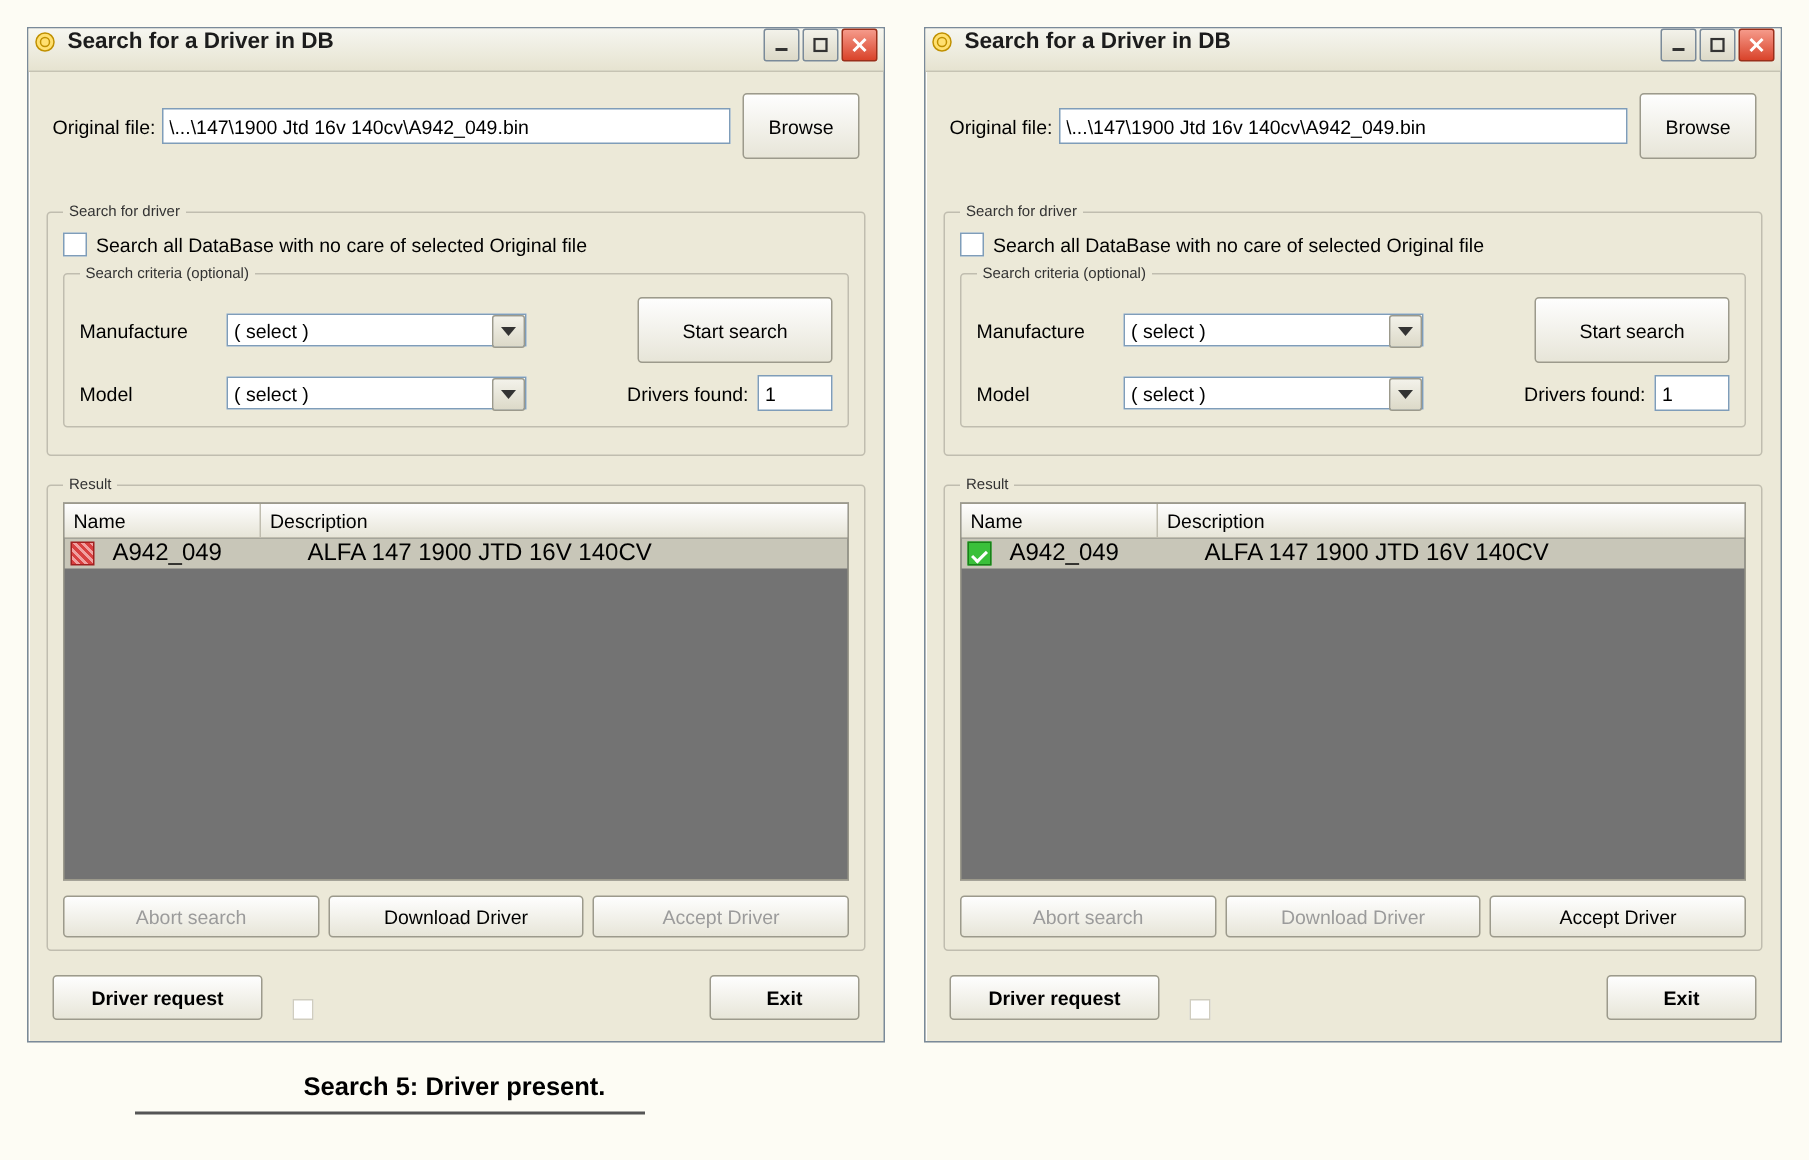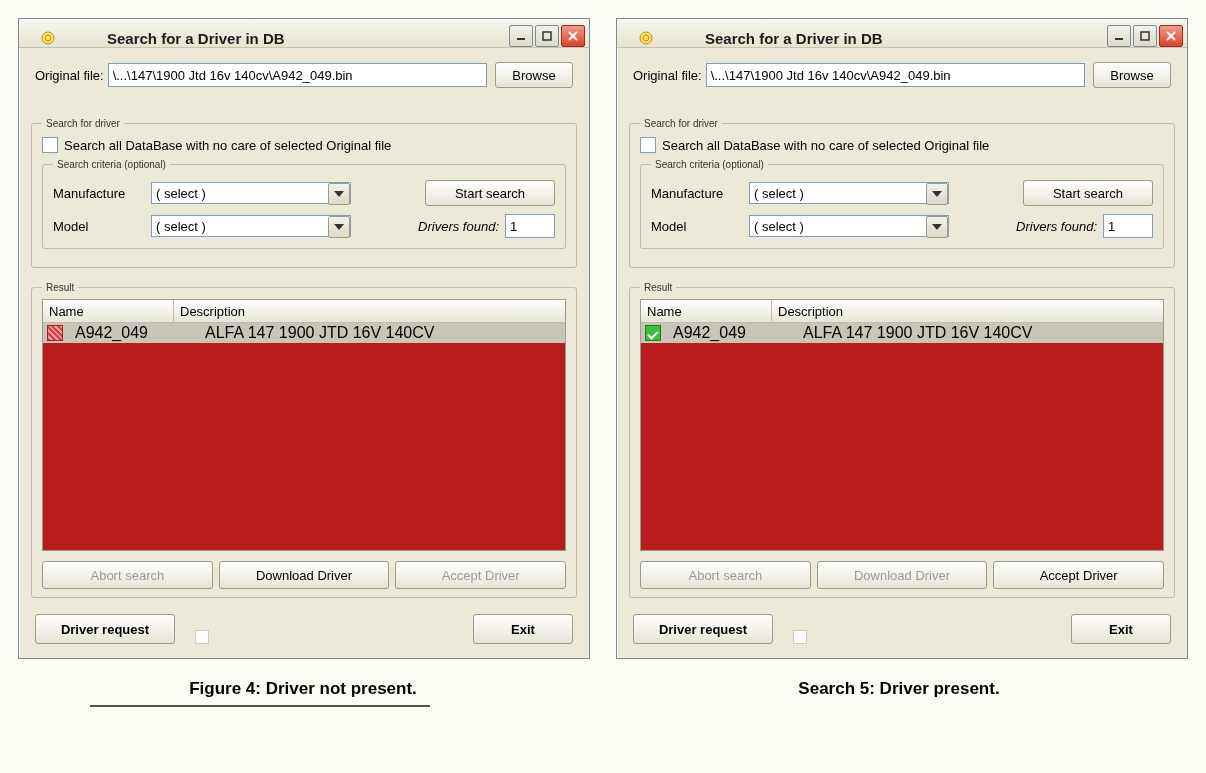--- a/index.html
+++ b/index.html
@@ -29,23 +29,22 @@
     box-shadow: 1px 1px 0 #fff inset;
     display: flex;
     flex-direction: column;
   }
   
   .titlebar {
     height: 28px;
     background: linear-gradient(to bottom, #f6f6f0, #e6e3d0);
     border-bottom: 1px solid #c6c3b3;
     display: flex;
-    align-items: flex-end;
-    padding: 0 4px 0 20px;
-    gap: 44px;
+    align-items: flex-start;
+    padding: 0 4px 0 2px;
   }
   .title-icon {
     width: 18px; height: 18px;
     margin-right: 6px;
     display: flex; align-items: center; justify-content: center;
   }
   .title-text {
     flex: 1;
     font-weight: bold;
     font-size: 15px;
@@ -77,21 +76,21 @@
   input.text {
     border: 1px solid #7f9db9;
     background: #fff;
     height: 22px;
     padding: 0 4px;
     font: inherit;
     outline: none;
   }
   .file-row input.text { flex: 1; }
   button.std {
-    height: 26px;
+    height: 44px;
     background: linear-gradient(to bottom, #fefefe, #e7e5d8);
     border: 1px solid #9c9a8c;
     border-radius: 3px;
     font: inherit;
     padding: 0 12px;
     cursor: default;
     color: #000;
   }
   button.std:disabled {
     color: #9b9b9b;
@@ -138,26 +137,26 @@
     border-radius: 2px;
     display: flex; align-items: center; justify-content: center;
   }
   .tri-down {
     width: 0; height: 0;
     border-left: 5px solid transparent;
     border-right: 5px solid transparent;
     border-top: 6px solid #333;
   }
   .start-btn { width: 130px; }
-  .df-lbl { margin-right: 6px; font-style: italic; }
+  .df-lbl { margin-right: 6px; }
   .df-val { width: 40px; }
   .result-fs { flex: 1; display: flex; flex-direction: column; padding-bottom: 8px; }
   .result-table {
     flex: 1;
-    background: #b91c1c;
+    background: #737373;
     border: 1px solid #9c9a8c;
     display: flex;
     flex-direction: column;
     min-height: 250px;
   }
   .thead {
     display: flex;
     height: 22px;
     background: linear-gradient(to bottom, #fefefe, #e7e5d8);
     border-bottom: 1px solid #c0bdaf;
@@ -430,17 +429,16 @@
           <div class="bottom-row">
             <button class="std">Driver request</button>
             <span class="marker"></span>
             <span class="spacer"></span>
             <button class="std exit-btn">Exit</button>
           </div>
         </div>
       </div>
     </div>
   <div class="captions" id="captions-row">
-      <div class="cap">Figure 4: Driver not present.</div>
       <div class="cap">Search 5: Driver present.</div>
     </div>
   <div class="underline-bar"></div>
 </div>
 
 </body></html>

